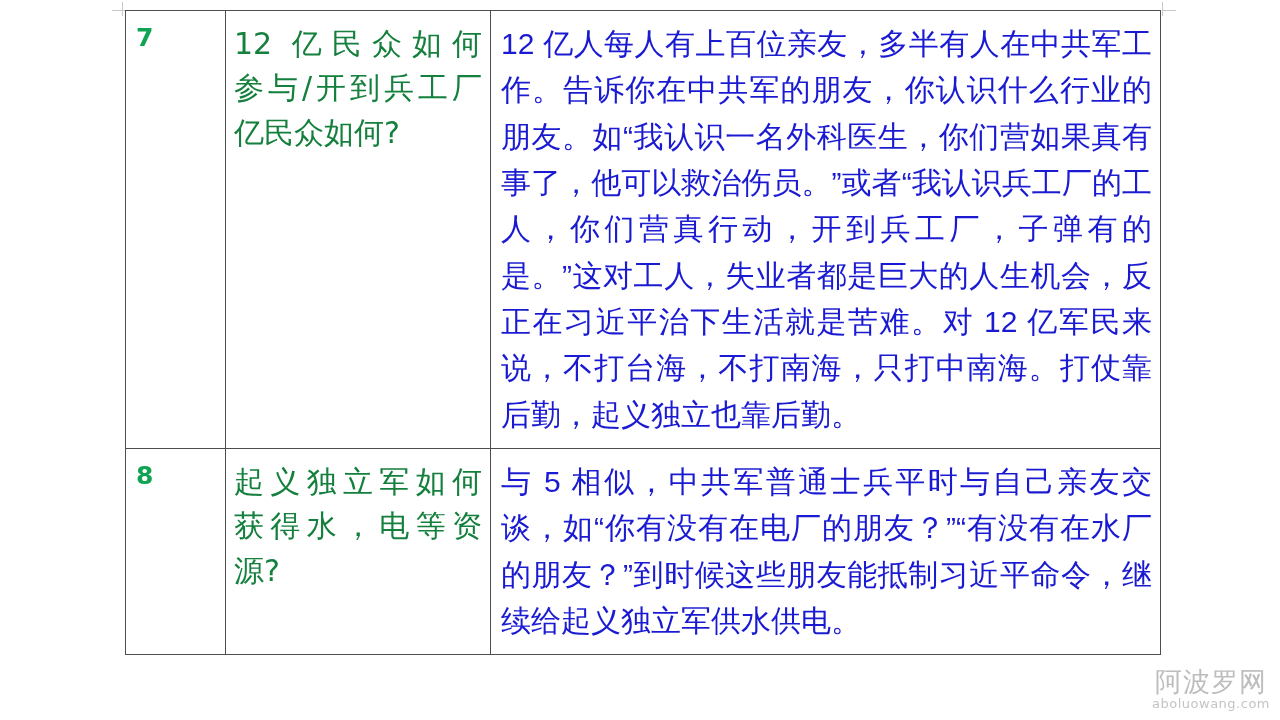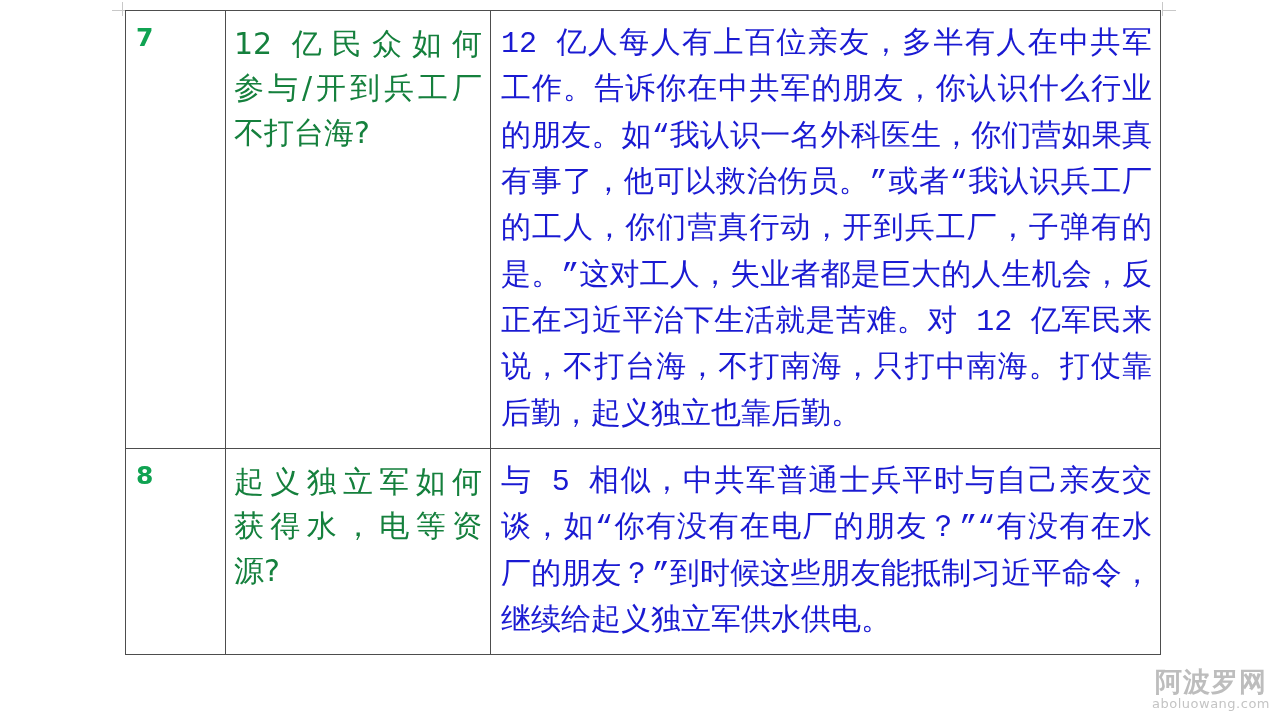--- a/index.html
+++ b/index.html
@@ -88,36 +88,36 @@
   
   .cell-a {
     padding: 10px 8px 10px 10px;
   }
   .a-text {
     color: #1a1ad2;
     font-size: 30px;
     line-height: 1.545;
     text-align: justify;
     text-align-last: left;
-    font-family: Liberation Mono, monospace;
+    font-family: Liberation Sans, sans-serif;
     word-break: break-all;
   }
 
   
   .watermark {
     position: absolute;
     right: 10px;
     bottom: 8px;
     text-align: center;
     user-select: none;
   }
   .watermark-cn {
     color: #bdbdbd;
     font-size: 27px;
-    font-weight: bold;
+    font-weight: normal;
     letter-spacing: 1px;
     line-height: 1.05;
     font-family: "DejaVu Sans", "Liberation Sans", sans-serif;
   }
   .watermark-en {
     color: #c4c4c4;
     font-size: 13px;
     letter-spacing: 0.5px;
     line-height: 1.2;
     font-family: "DejaVu Sans", "Liberation Sans", sans-serif;
@@ -143,21 +143,21 @@
   </colgroup>
   <tbody>
     <tr>
       <td class="col-num">
         <div class="cell-num">7</div>
       </td>
       <td class="col-q">
         <div class="cell-q">
           <div class="q-text">12 亿民众如何</div>
           <div class="q-text">参与/开到兵工厂</div>
-          <div class="q-text last-ragged">不打台海?</div>
+          <div class="q-text last-ragged">亿民众如何?</div>
         </div>
       </td>
       <td class="col-a">
         <div class="cell-a">
           <div class="a-text">12 亿人每人有上百位亲友，多半有人在中共军工作。告诉你在中共军的朋友，你认识什么行业的朋友。如“我认识一名外科医生，你们营如果真有事了，他可以救治伤员。”或者“我认识兵工厂的工人，你们营真行动，开到兵工厂，子弹有的是。”这对工人，失业者都是巨大的人生机会，反正在习近平治下生活就是苦难。对 12 亿军民来说，不打台海，不打南海，只打中南海。打仗靠后勤，起义独立也靠后勤。</div>
         </div>
       </td>
     </tr>
     <tr>
       <td class="col-num">

